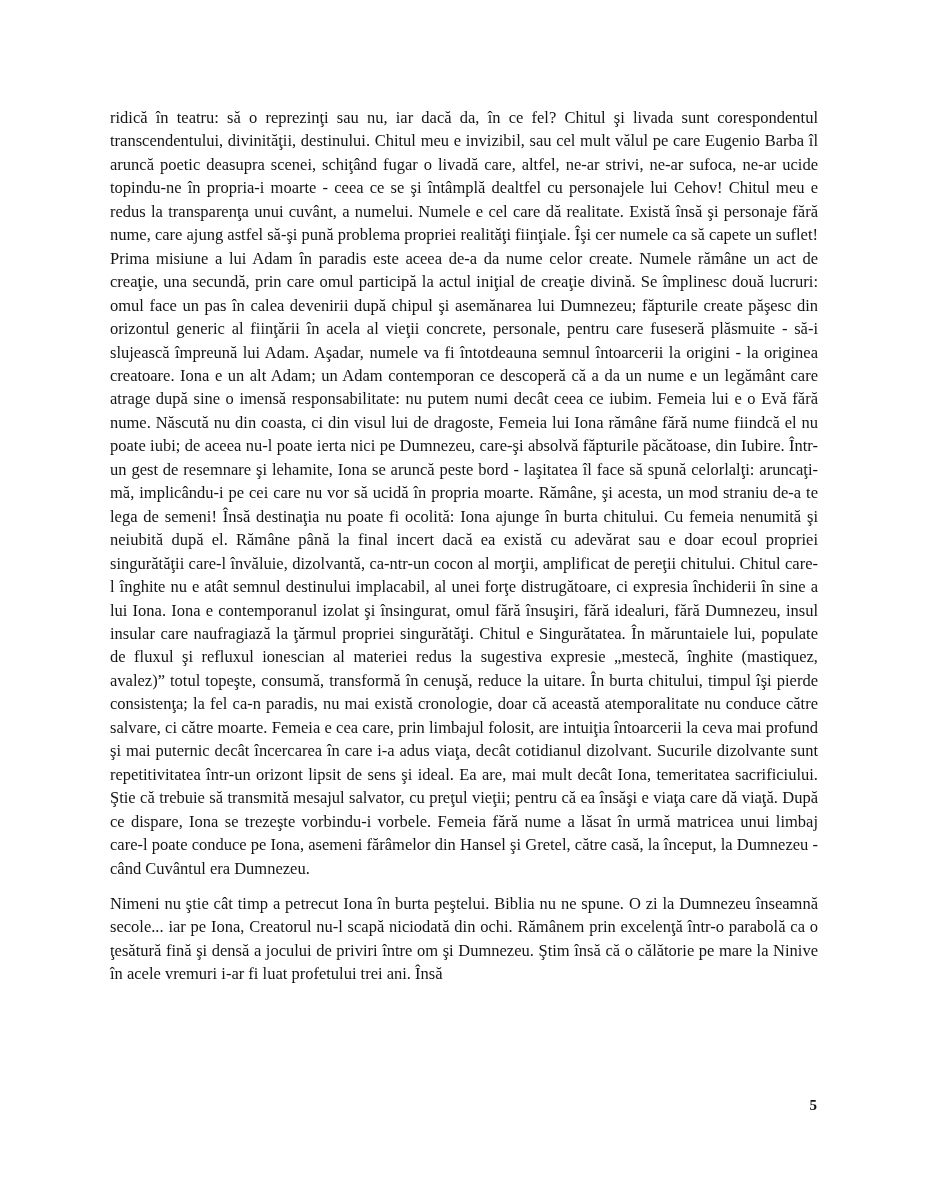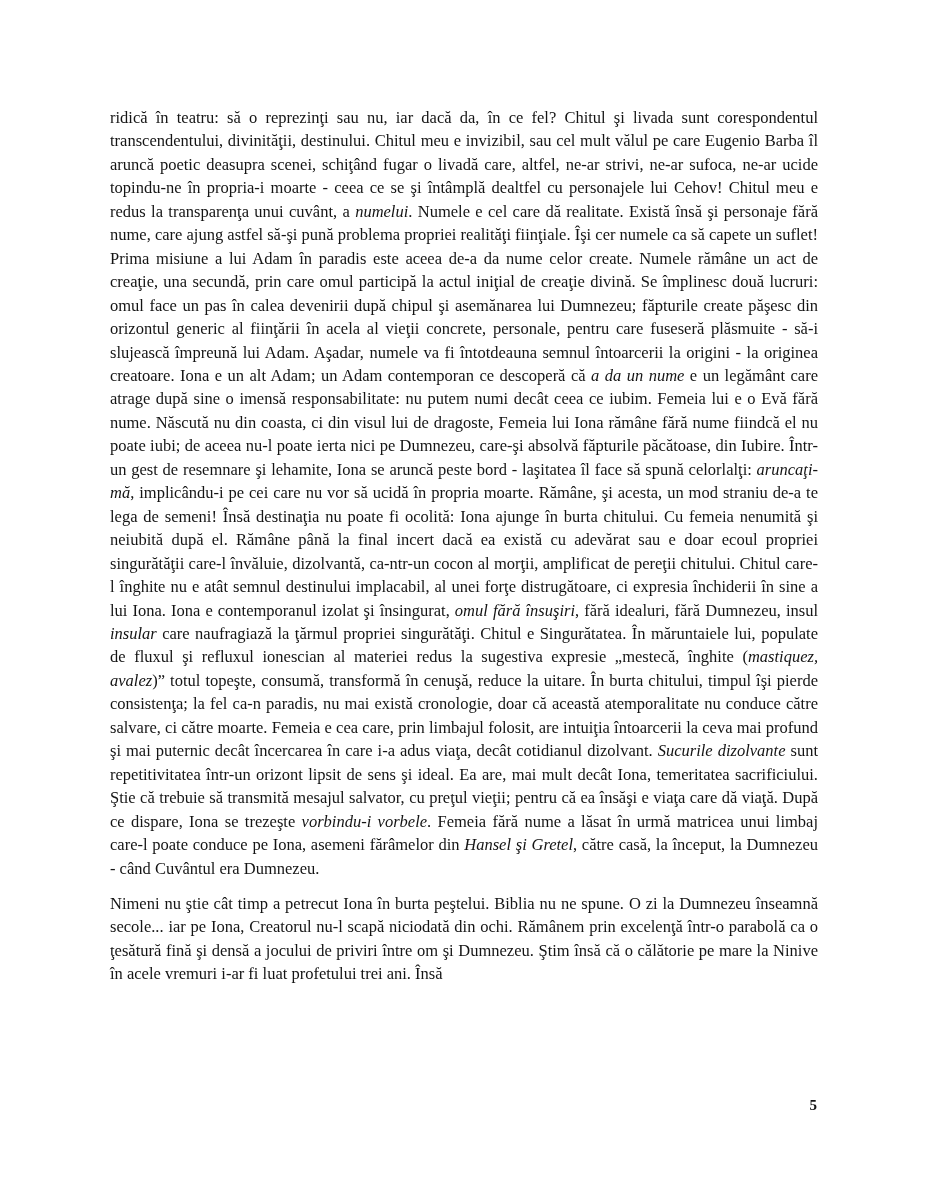--- a/index.html
+++ b/index.html
@@ -26,21 +26,20 @@
     top: 106px;
     width: 708px;
     font-size: 16.5px;
     line-height: 23.45px;
     text-align: justify;
   }
   .para {
     margin: 0 0 12px 0;
   }
   .it {
-    font-style: italic;
   }
   .page-number {
     position: absolute;
     top: 1097px;
     right: 110px;
     font-size: 15px;
     font-weight: 600;
     color: #141414;
   }
 </style>

